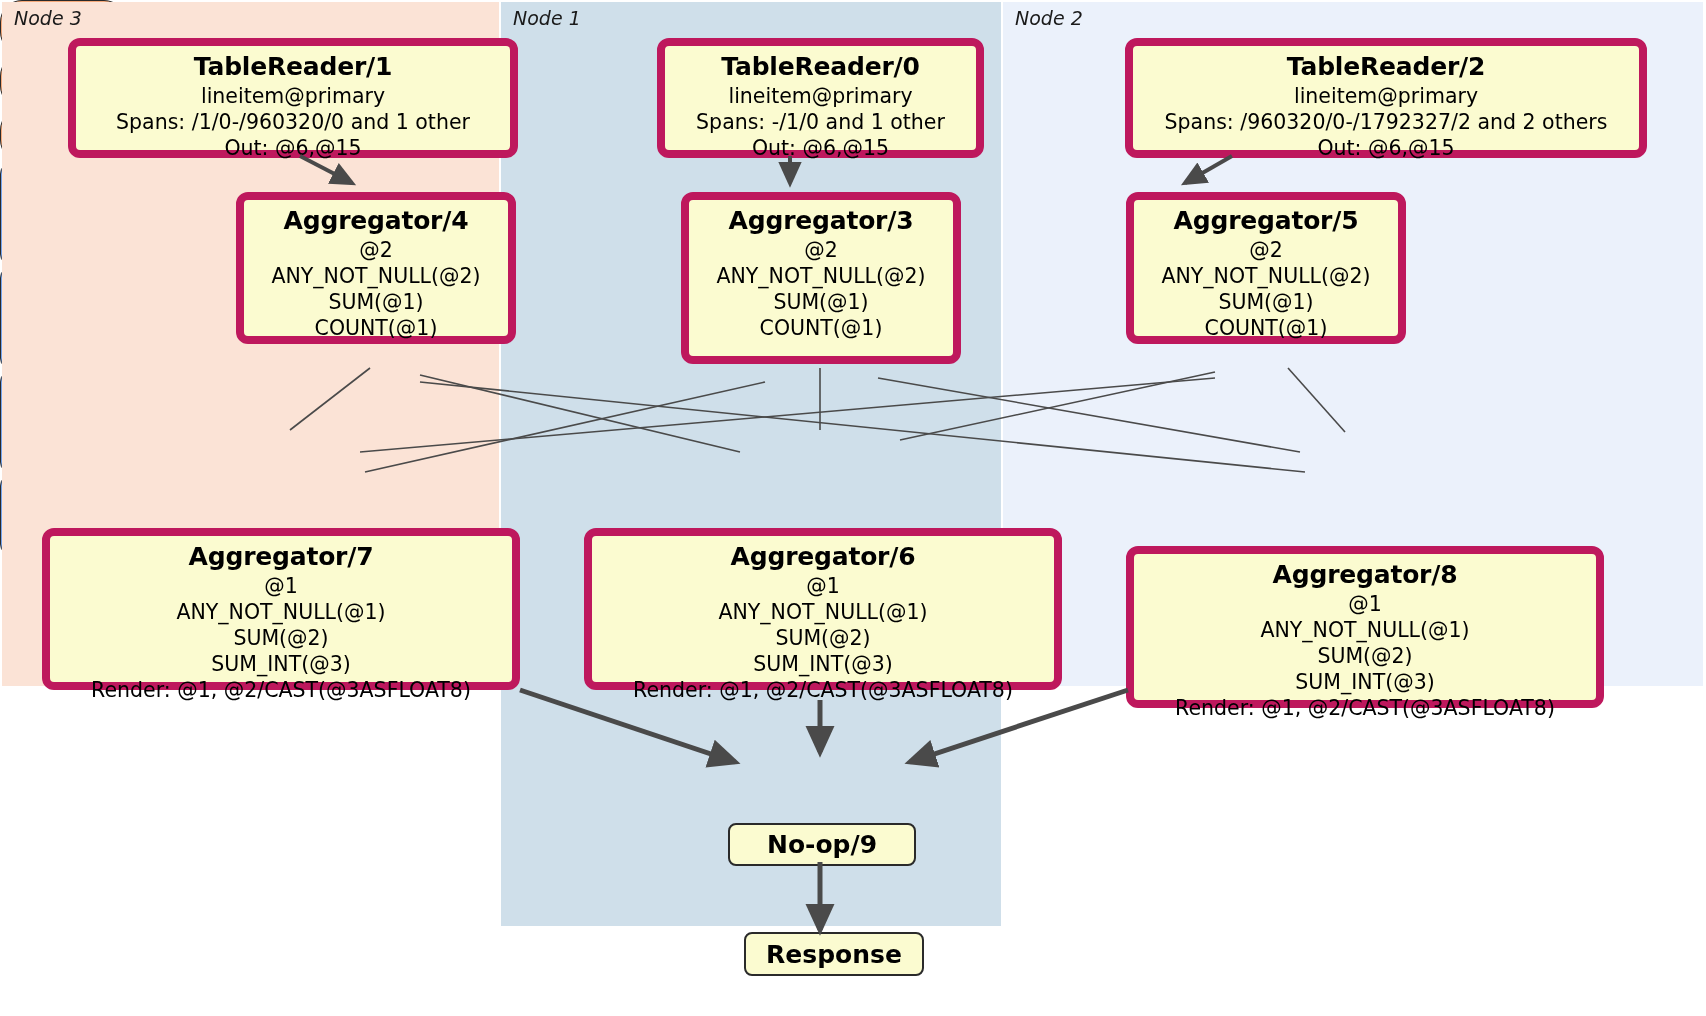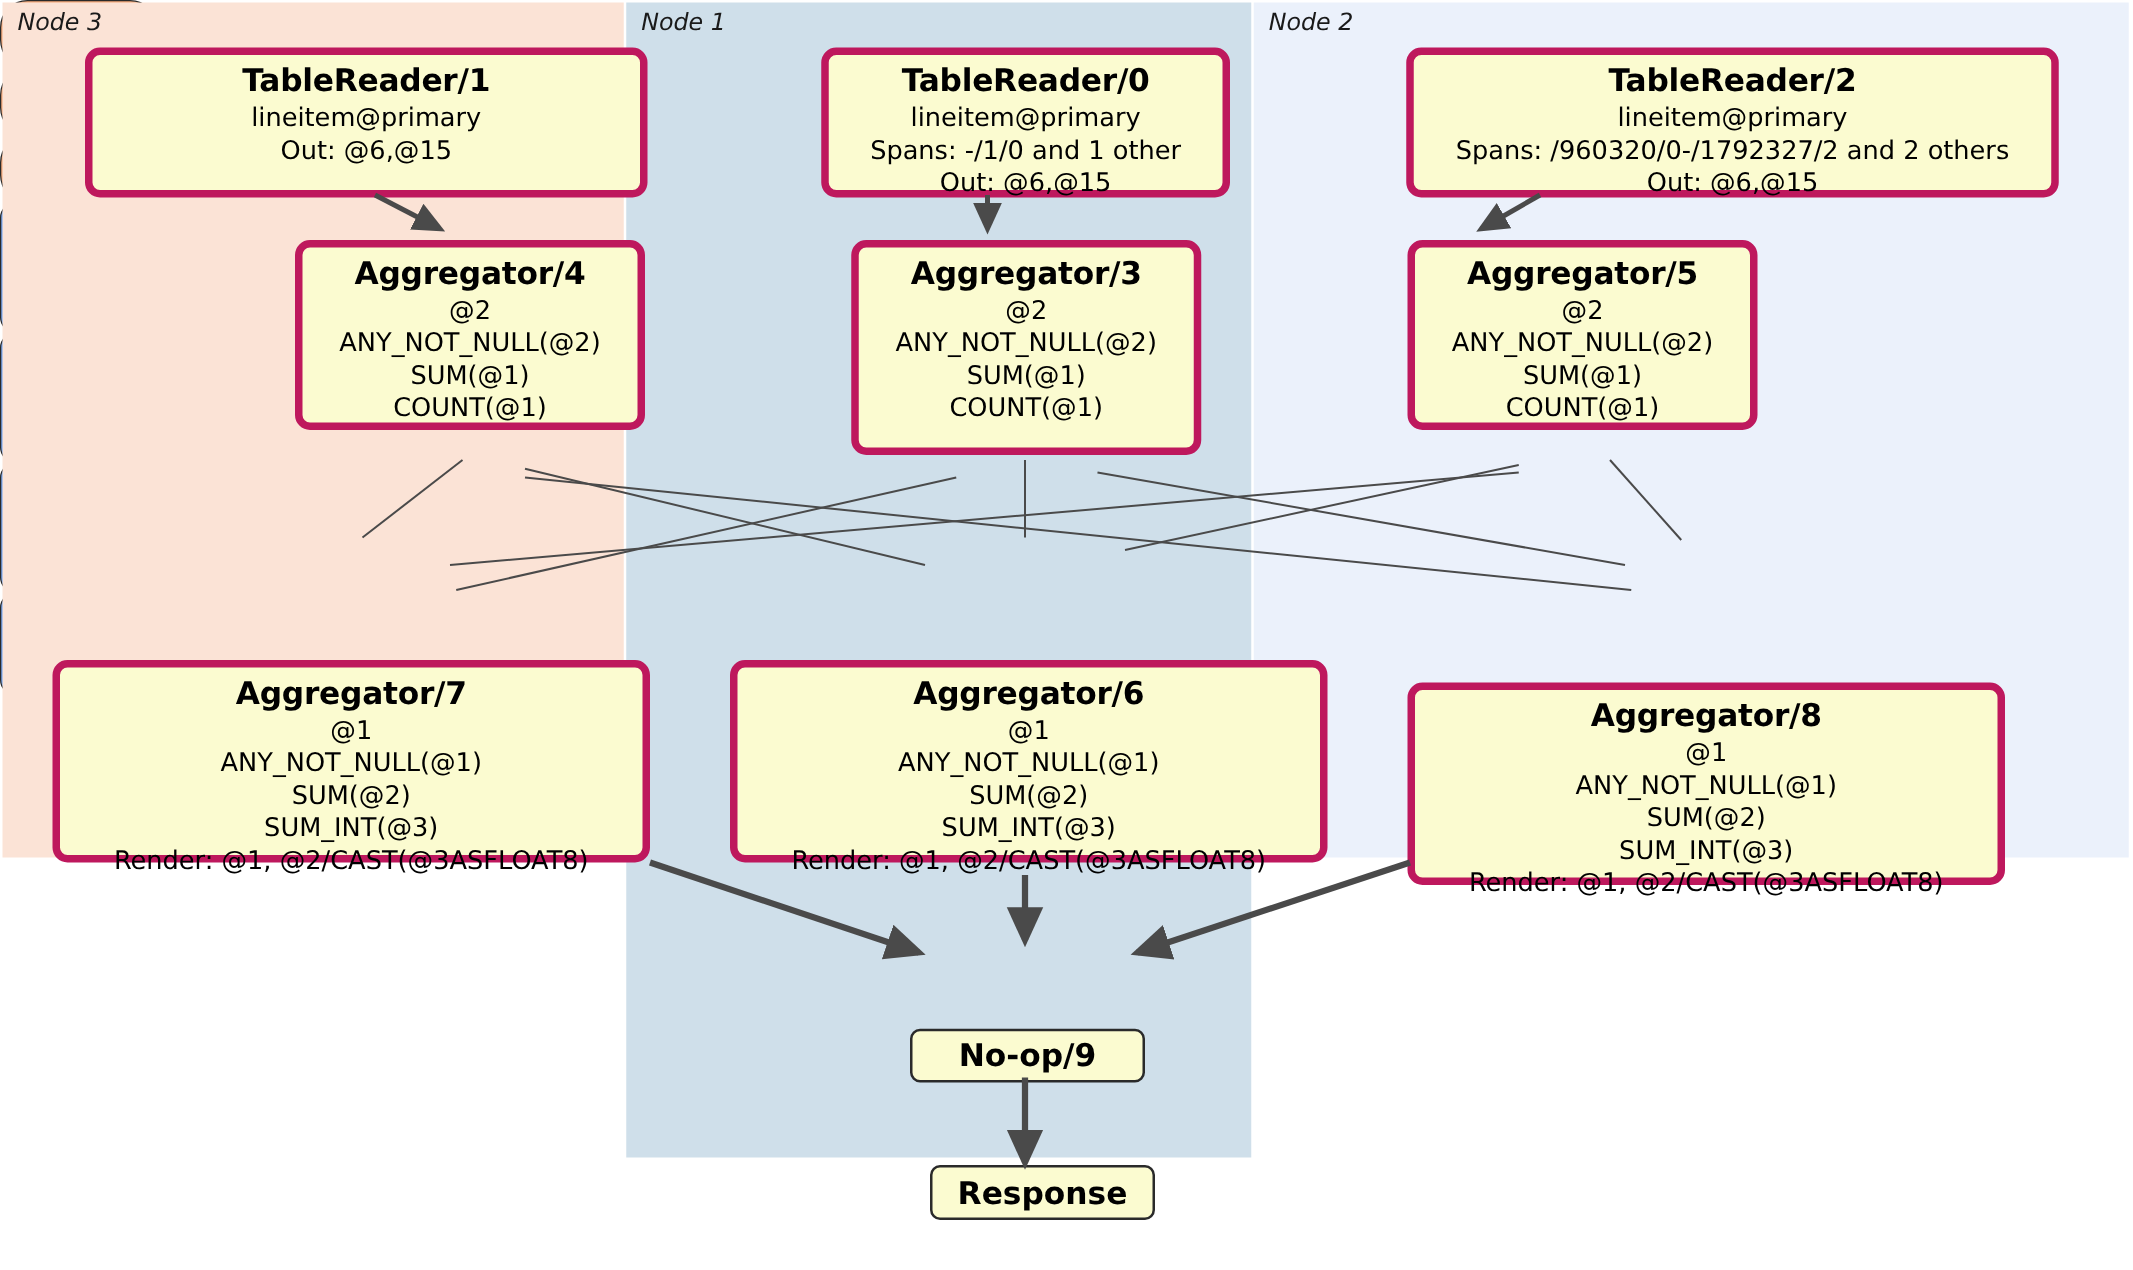--- a/index.html
+++ b/index.html
@@ -39,21 +39,21 @@
   .box {
     position: absolute;
     box-sizing: border-box;
     text-align: center;
     line-height: 1.18;
     color: #000000;
   }
 
   .proc-box {
     background: #fbfbd0;
-    border: 6px solid #be185d;
+    border: 8px solid #be185d;
     border-radius: 12px;
     padding-top: 6px;
     padding-bottom: 6px;
     font-size: 20px;
   }
   .proc-box .title {
     font-weight: bold;
     font-size: 25px;
     letter-spacing: -0.2px;
     line-height: 1.22;
@@ -184,20 +184,21 @@
     <path d="M 520 690 L 735 762" stroke="#4a4a4a" stroke-width="5" fill="none" marker-end="url(#arrow)"></path>
     <path d="M 820 700 L 820 752" stroke="#4a4a4a" stroke-width="5" fill="none" marker-end="url(#arrow)"></path>
     <path d="M 1128 690 L 910 762" stroke="#4a4a4a" stroke-width="5" fill="none" marker-end="url(#arrow)"></path>
 
     <path d="M 820 862 L 820 930" stroke="#4a4a4a" stroke-width="5" fill="none" marker-end="url(#arrow)"></path>
   </svg>
 
   <div class="box proc-box" style="left:68px; top:38px; width:450px; height:120px;">
     <div class="title">TableReader/1</div>
     <div class="detail">lineitem@primary</div>
+    <div class="detail">Spans: /1/0-/960320/0 and 1 other</div>
     <div class="detail">Out: @6,@15</div>
   </div>
 
   <div class="box proc-box" style="left:657px; top:38px; width:327px; height:120px;">
     <div class="title">TableReader/0</div>
     <div class="detail">lineitem@primary</div>
     <div class="detail">Spans: -/1/0 and 1 other</div>
     <div class="detail">Out: @6,@15</div>
   </div>
 

